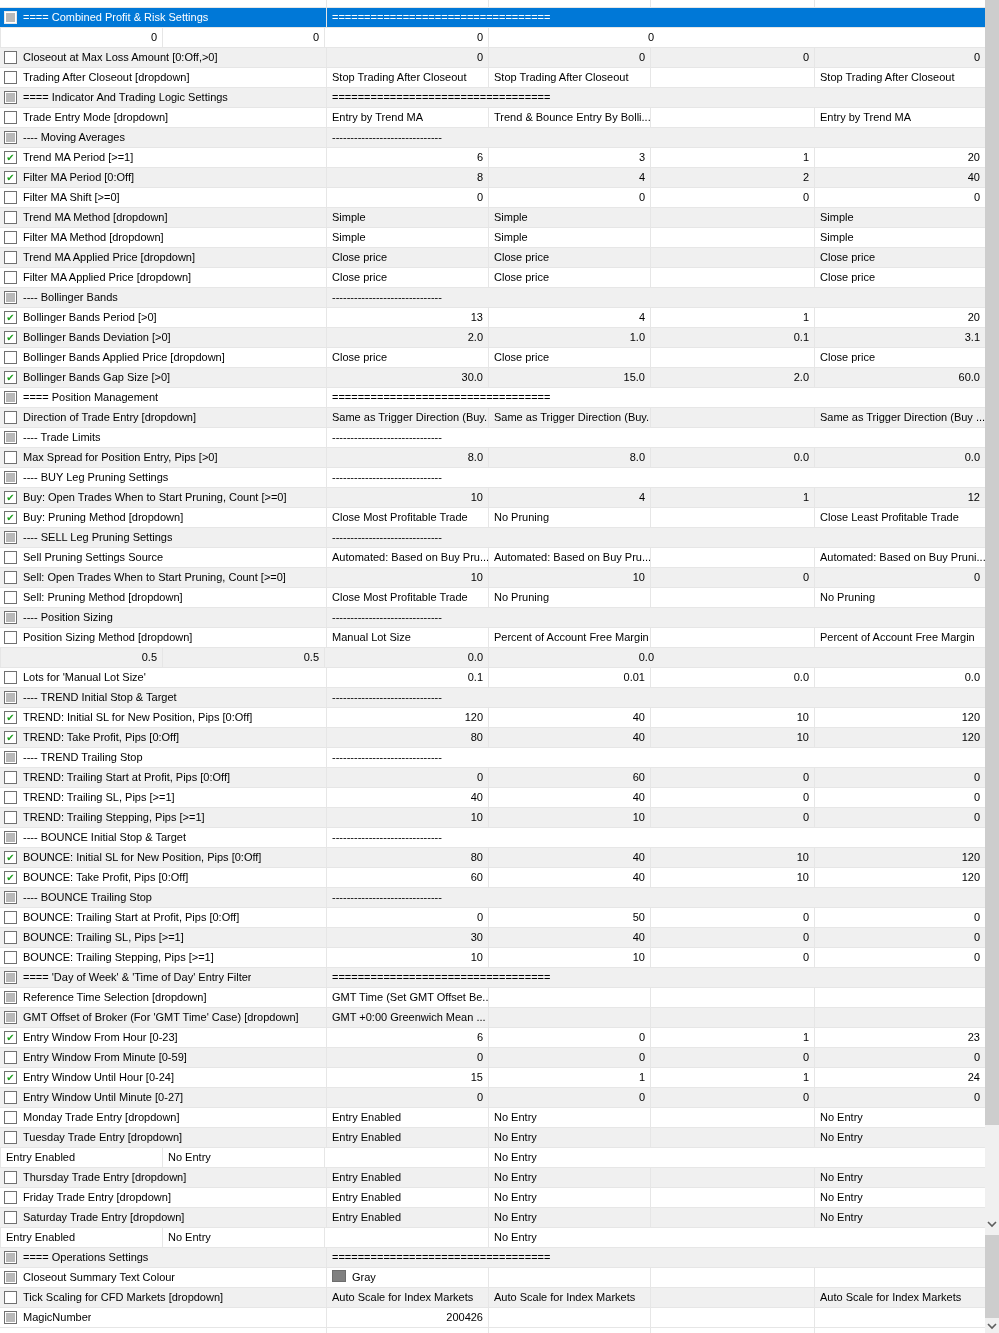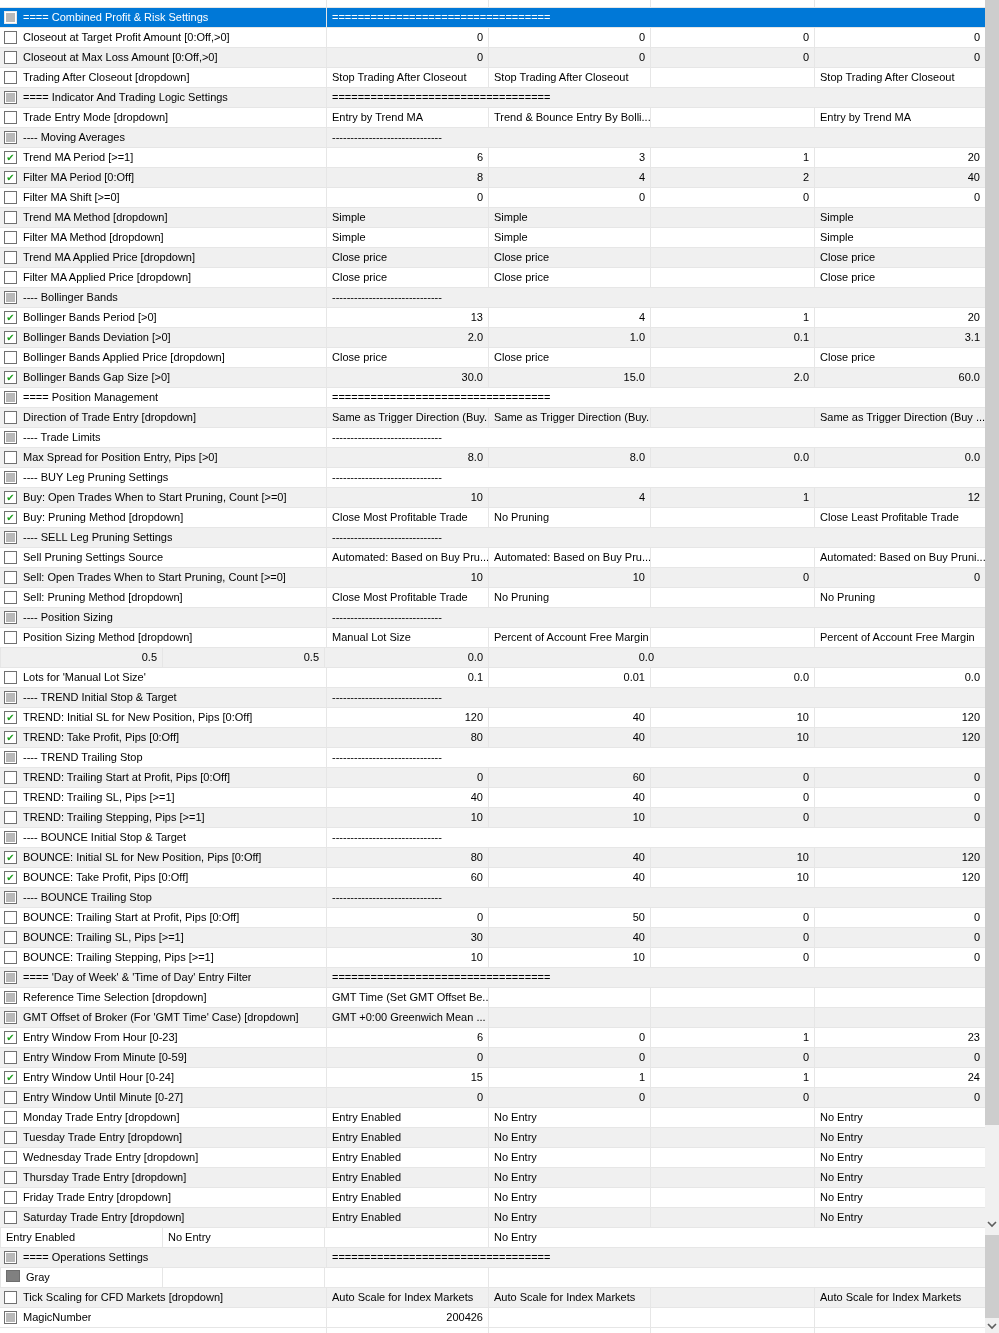--- a/index.html
+++ b/index.html
@@ -52,24 +52,20 @@
   </div>
 
 <div class="row shaded selected">
       <div class="cell name">
         <span class="cb disabled"></span>
         <span class="label">==== Combined Profit &amp; Risk Settings</span>
       </div>
       <div class="cell merged">==================================</div>
     </div>
     <div class="row">
-      <div class="cell name">
-        <span class="cb unchecked"></span>
-        <span class="label">Closeout at Target Profit Amount [0:Off,&gt;0]</span>
-      </div>
       <div class="cell value v num">0</div>
       <div class="cell start v num">0</div>
       <div class="cell step v num">0</div>
       <div class="cell stop v num">0</div>
     </div>
     <div class="row shaded">
       <div class="cell name">
         <span class="cb unchecked"></span>
         <span class="label">Closeout at Max Loss Amount [0:Off,&gt;0]</span>
       </div>
@@ -569,24 +565,20 @@
       <div class="cell name">
         <span class="cb unchecked"></span>
         <span class="label">Tuesday Trade Entry [dropdown]</span>
       </div>
       <div class="cell value v">Entry Enabled</div>
       <div class="cell start v">No Entry</div>
       <div class="cell step v"></div>
       <div class="cell stop v">No Entry</div>
     </div>
     <div class="row">
-      <div class="cell name">
-        <span class="cb unchecked"></span>
-        <span class="label">Wednesday Trade Entry [dropdown]</span>
-      </div>
       <div class="cell value v">Entry Enabled</div>
       <div class="cell start v">No Entry</div>
       <div class="cell step v"></div>
       <div class="cell stop v">No Entry</div>
     </div>
     <div class="row shaded">
       <div class="cell name">
         <span class="cb unchecked"></span>
         <span class="label">Thursday Trade Entry [dropdown]</span>
       </div>
@@ -622,20 +614,24 @@
       <div class="cell stop v">No Entry</div>
     </div>
     <div class="row shaded">
       <div class="cell name">
         <span class="cb disabled"></span>
         <span class="label">==== Operations Settings</span>
       </div>
       <div class="cell merged">==================================</div>
     </div>
     <div class="row">
+      <div class="cell name">
+        <span class="cb disabled"></span>
+        <span class="label">Closeout Summary Text Colour</span>
+      </div>
       <div class="cell value v"><span class="swatch" style="background: rgb(128, 128, 128);"></span><span>Gray</span></div>
       <div class="cell start v"></div>
       <div class="cell step v"></div>
       <div class="cell stop v"></div>
     </div>
     <div class="row shaded">
       <div class="cell name">
         <span class="cb unchecked"></span>
         <span class="label">Tick Scaling for CFD Markets [dropdown]</span>
       </div>

